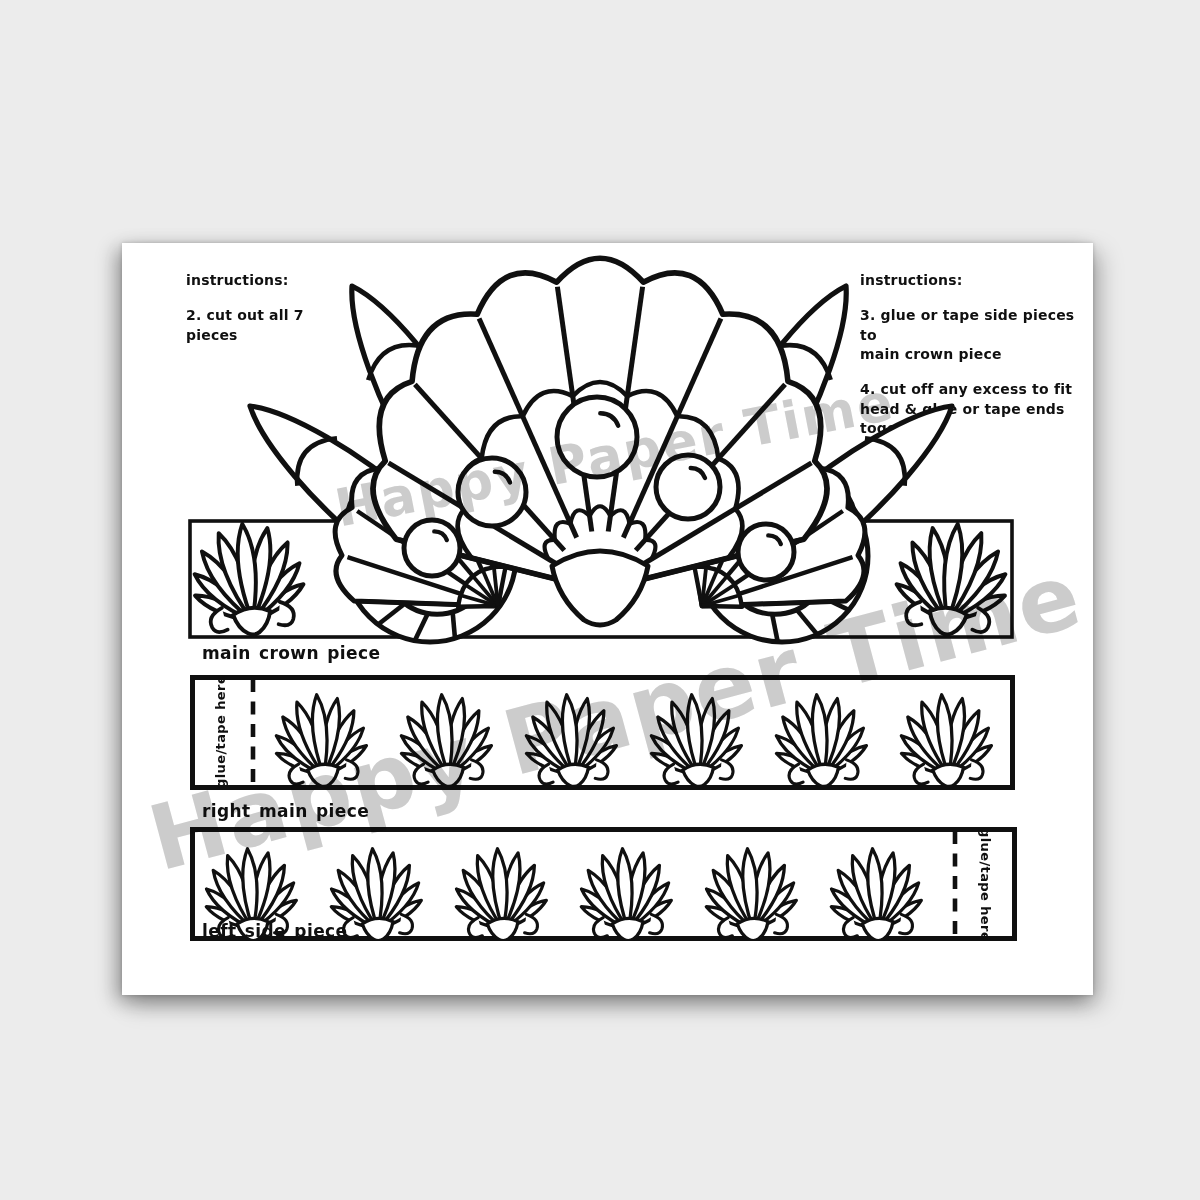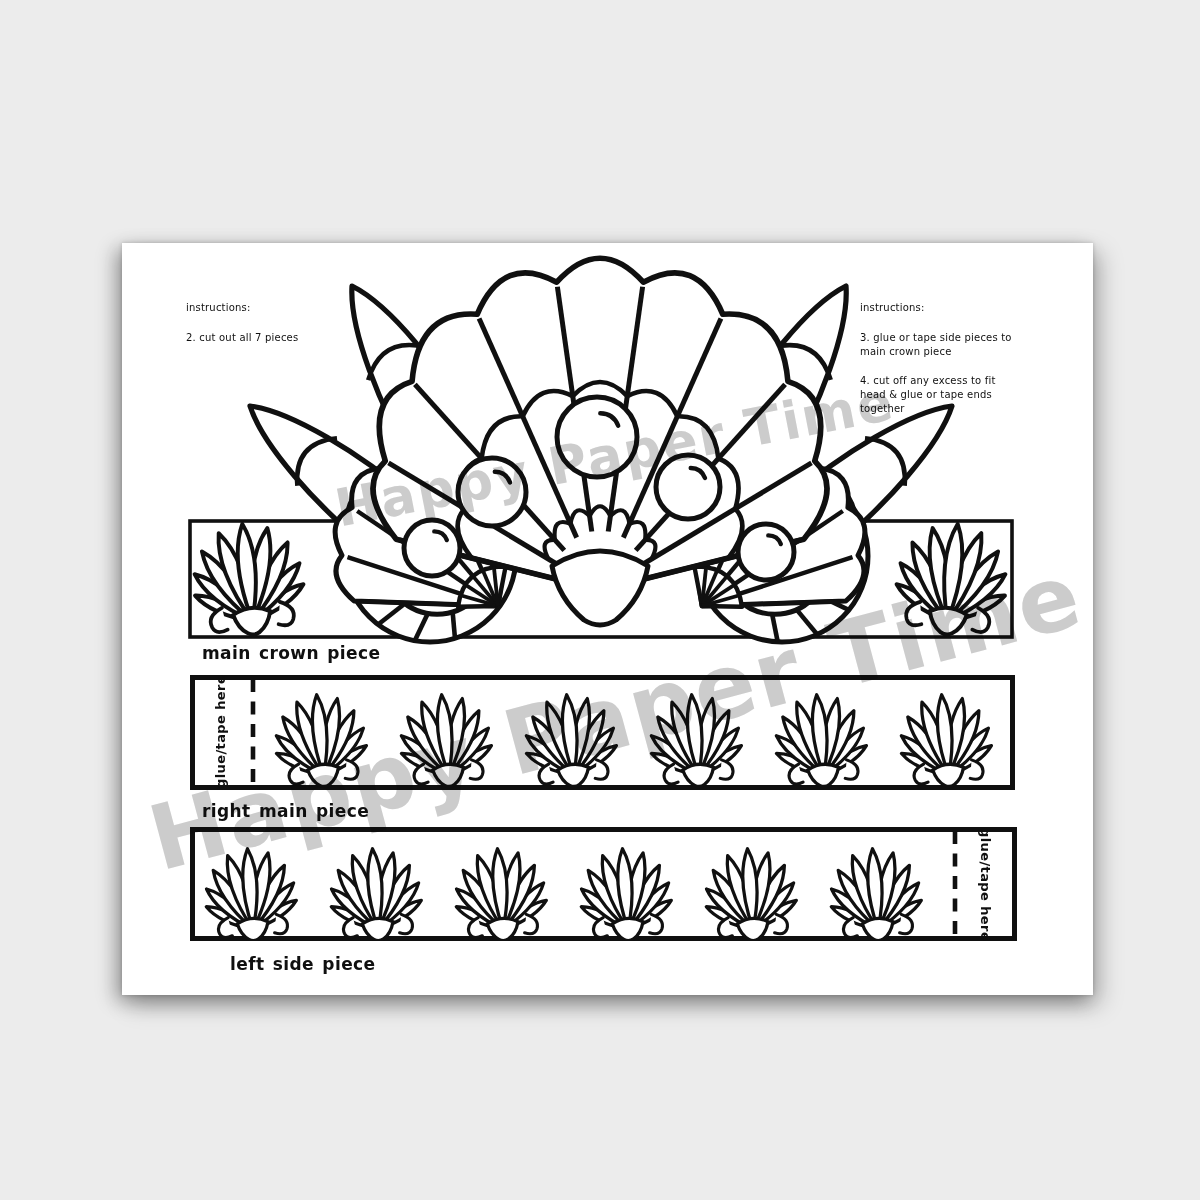--- a/index.html
+++ b/index.html
@@ -16,23 +16,22 @@
     position:relative;
     overflow:hidden;
   }
   .page{
     position:absolute;left:122px;top:243px;width:971px;height:752px;
     background:var(--paper);
     box-shadow:-7px 6px 18px rgba(0,0,0,.30), 7px 10px 22px rgba(0,0,0,.26), 0 0 4px rgba(0,0,0,.18);
   }
   .abs{position:absolute;}
   .instructions{
-    font-size:10px;font-weight:normal;color:var(--ink);line-height:1.38;
+    font-size:14px;font-weight:bold;color:var(--ink);line-height:1.38;
     letter-spacing:.2px;
-    margin-top:30px;
   }
   .instructions .head{margin-bottom:16px;}
   .instructions .step{margin-bottom:16px;}
   .piece-label{
     font-size:17px;font-weight:bold;color:var(--ink);letter-spacing:.4px;
     word-spacing:2px;white-space:nowrap;
   }
   .glue-label{
     font-size:13px;font-weight:bold;color:var(--ink);letter-spacing:.4px;
     width:112px;height:18px;text-align:center;white-space:nowrap;
@@ -265,17 +264,17 @@
       </g>
       <g transform="rotate(-4 560 58)">
         <use href="#sym-scallop" x="502" y="12" width="116" height="106"></use>
       </g>
       <g transform="rotate(-4 685 58)">
         <use href="#sym-scallop" x="627" y="12" width="116" height="106"></use>
       </g>
     </svg>
   <div class="abs glue-label rot-cw" style="left:807px;top:632px;">glue/tape here</div>
 
-  <div class="abs piece-label" style="left:80px;top:711px;margin-left:28px;">left side piece</div>
+  <div class="abs piece-label" style="left:80px;top:678px;">left side piece</div>
 
   <div id="wm-top" class="watermark">Happy Paper Time</div>
   <div id="wm-big" class="watermark">Happy Paper Time</div>
 </div>
 
 </body></html>

